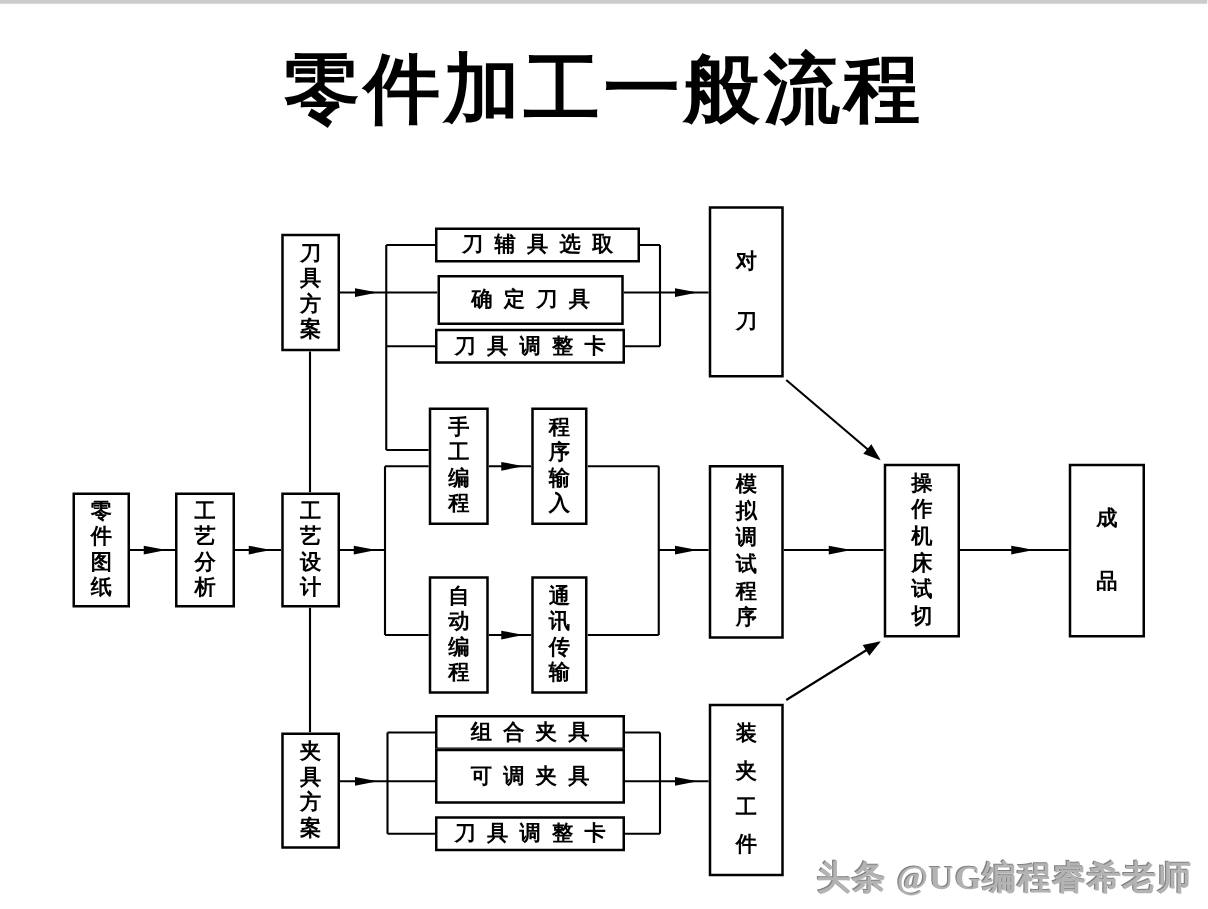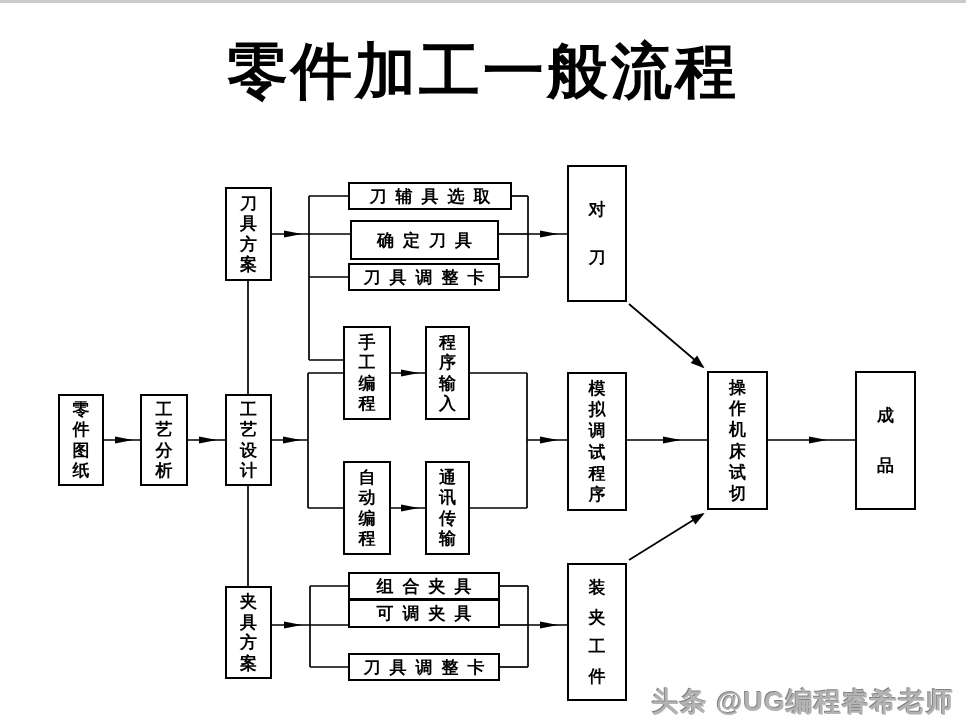--- a/index.html
+++ b/index.html
@@ -18,21 +18,21 @@
   .box{
     position:absolute;box-sizing:border-box;background:#fff;border:2px solid #000;
     display:flex;align-items:center;justify-content:center;
     font-size:17px;font-weight:bold;color:#000;line-height:1;
   }
   .vbox{flex-direction:column;justify-content:space-evenly;align-items:center;padding:2px 0;}
   .vbox span{display:block;}
   .hbox{letter-spacing:9px;padding-left:9px;white-space:nowrap;}
   .watermark{
     position:absolute;top:681px;right:12px;
-    font-family:Liberation Sans, sans-serif;
+    font-family:Liberation Serif, serif;
     font-size:27px;font-weight:bold;letter-spacing:1px;color:#b3b3b3;
     text-shadow:-1px -1px 0 #828282,1px 1px 0 #ffffff;
   }
   
   .p-tool-plan{left:225px;top:184px;width:47px;height:94px}
   .p-tool-acc{left:348px;top:179px;width:164px;height:28px}
   .p-tool-det{left:350px;top:217px;width:149px;height:40px}
   .p-tool-card{left:348px;top:260px;width:152px;height:28px}
   .p-duidao{left:567px;top:162px;width:60px;height:137px}
   .p-part{left:58px;top:391px;width:46px;height:92px}
@@ -40,21 +40,21 @@
   .p-design{left:225px;top:391px;width:47px;height:92px}
   .p-manual{left:343px;top:323px;width:48px;height:94px}
   .p-proginput{left:425px;top:323px;width:45px;height:94px}
   .p-auto{left:343px;top:458px;width:48px;height:94px}
   .p-comm{left:425px;top:458px;width:45px;height:94px}
   .p-sim{left:567px;top:369px;width:60px;height:139px}
   .p-operate{left:707px;top:368px;width:61px;height:139px}
   .p-product{left:855px;top:368px;width:61px;height:139px}
   .p-fixplan{left:225px;top:583px;width:47px;height:93px}
   .p-fix1{left:348px;top:569px;width:152px;height:28px}
-  .p-fix2{left:348px;top:596px;width:152px;height:29px}
+  .p-fix2{left:348px;top:596px;width:152px;height:44px}
   .p-fix3{left:348px;top:650px;width:152px;height:28px}
   .p-clamp{left:567px;top:560px;width:60px;height:138px}
 </style>
 </head>
 <body>
 
 <div class="page">
 
   <div class="title">零件加工一般流程</div>
 

